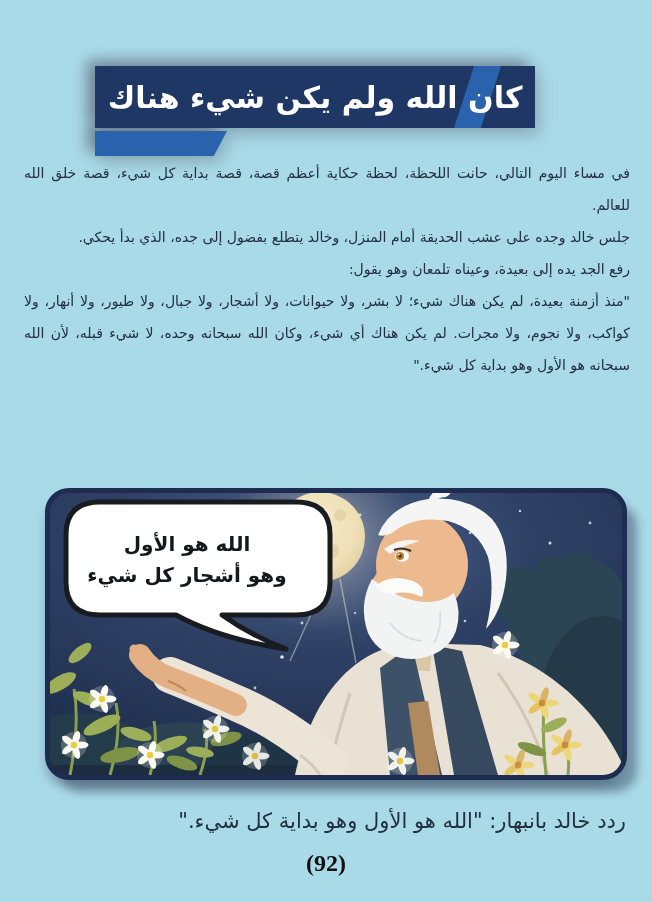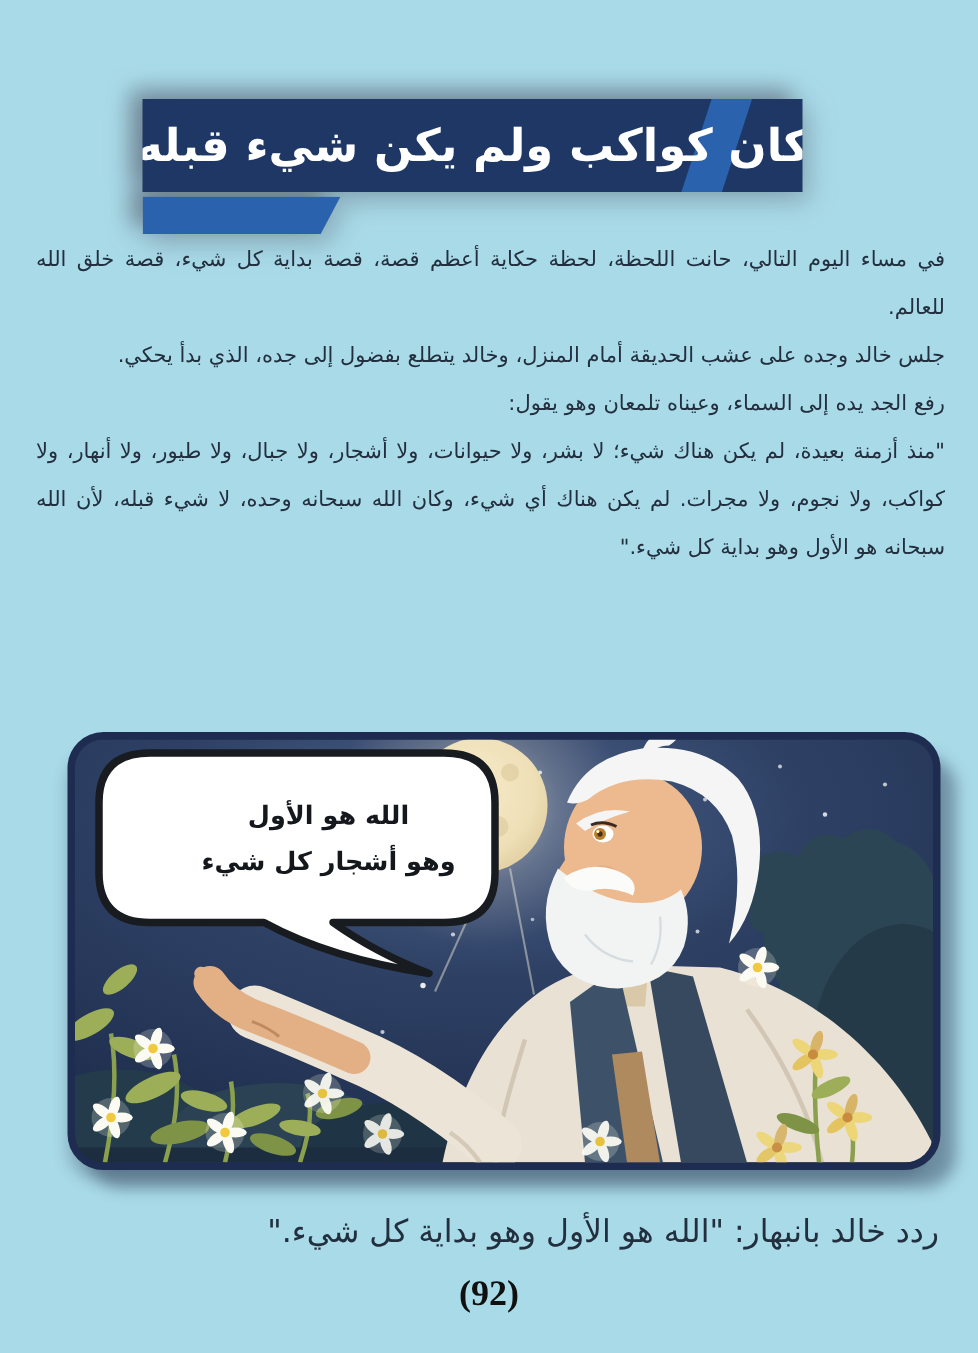--- a/index.html
+++ b/index.html
@@ -44,23 +44,23 @@
 
   
   .illustration{
     position:absolute;left:45px;top:488px;width:582px;height:292px;
     box-sizing:border-box;border:5px solid #1d2c50;border-radius:24px;
     overflow:hidden;background:#22304f;
     box-shadow:12px 14px 10px -2px rgba(44,58,82,.45),-4px 10px 10px -4px rgba(44,58,82,.28);
   }
   .illustration svg{display:block;width:572px;height:282px;}
   .bubble-text{
-    position:absolute;left:44px;top:36px;width:250px;
+    position:absolute;left:12px;top:36px;width:250px;
     direction:rtl;text-align:center;
-    font-weight:bold;font-size:17px;line-height:31px;color:#14181d;
+    font-weight:bold;font-size:20px;line-height:31px;color:#14181d;
   }
 
   
   .caption{
     position:absolute;right:26px;left:26px;top:806px;margin:0;
     direction:rtl;text-align:right;
     color:#222f3e;font-size:21px;line-height:30px;
   }
   .page-number{
     position:absolute;left:0;top:850px;width:100%;
@@ -69,29 +69,29 @@
   }
 </style>
 </head>
 <body>
 
 <div class="page">
 
   <div class="banner-wrap">
     <div class="banner">
       <div class="banner-stripe"></div>
-      <h1 class="banner-title">كان كواكب ولم يكن شيء قبله</h1>
+      <h1 class="banner-title">كان الله ولم يكن شيء هناك</h1>
     </div>
     <div class="banner-sub"></div>
   </div>
 
   <div class="story">
     <p>في مساء اليوم التالي، حانت اللحظة، لحظة حكاية أعظم قصة، قصة بداية كل شيء، قصة خلق الله للعالم.</p>
     <p>جلس خالد وجده على عشب الحديقة أمام المنزل، وخالد يتطلع بفضول إلى جده، الذي بدأ يحكي.</p>
-    <p>رفع الجد يده إلى السماء، وعيناه تلمعان وهو يقول:</p>
+    <p>رفع الجد يده إلى بعيدة، وعيناه تلمعان وهو يقول:</p>
     <p>"منذ أزمنة بعيدة، لم يكن هناك شيء؛ لا بشر، ولا حيوانات، ولا أشجار، ولا جبال، ولا طيور، ولا أنهار، ولا كواكب، ولا نجوم، ولا مجرات. لم يكن هناك أي شيء، وكان الله سبحانه وحده، لا شيء قبله، لأن الله سبحانه هو الأول وهو بداية كل شيء."</p>
   </div>
 
   <div class="illustration">
     <svg viewBox="0 0 572 282">
       <defs>
         <radialGradient id="sky" cx="47%" cy="18%" r="90%">
           <stop offset="0%" stop-color="#4d6189"></stop>
           <stop offset="42%" stop-color="#2e4165"></stop>
           <stop offset="100%" stop-color="#1c2a49"></stop>

